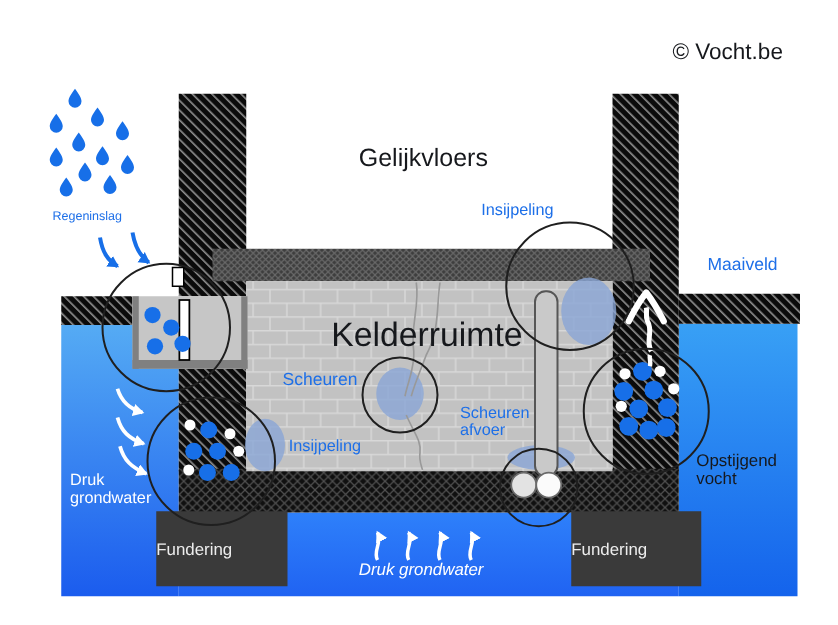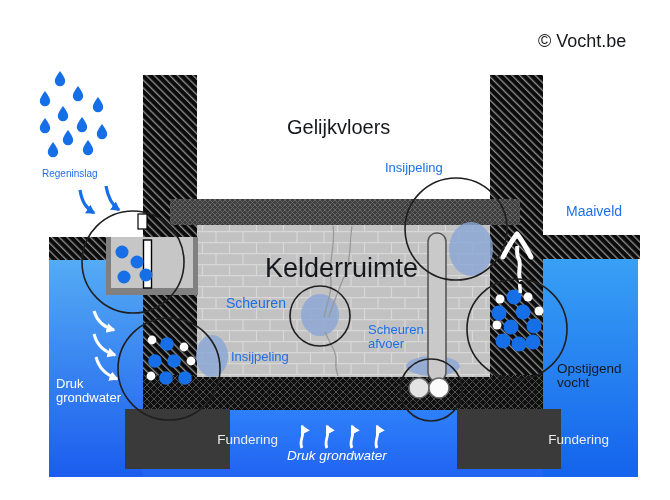--- a/index.html
+++ b/index.html
@@ -5,21 +5,21 @@
   html,body{margin:0;padding:0;background:#fff;}
   .stage{
     position:relative;width:670px;height:500px;background:#ffffff;
     font-family:"Liberation Sans", sans-serif;overflow:hidden;
   }
   .stage svg{position:absolute;left:0;top:0;}
   .lbl{position:absolute;white-space:nowrap;line-height:1.06;}
   .lbl.blue{color:#1d6fe8;}
   .lbl.white{color:#ffffff;}
   .lbl.dark{color:#16181c;}
-  .lbl.center{text-align:right;padding-left:48px;}
+  .lbl.center{text-align:left;}
 </style>
 </head>
 <body>
 
 <div class="stage">
 
   <svg width="670" height="500" viewBox="0 0 670 500">
     <defs>
       <pattern id="hatchWall" patternUnits="userSpaceOnUse" width="5.5" height="5.5" patternTransform="rotate(-45)">
         <rect width="5.5" height="5.5" fill="#0b0b0b"></rect>

